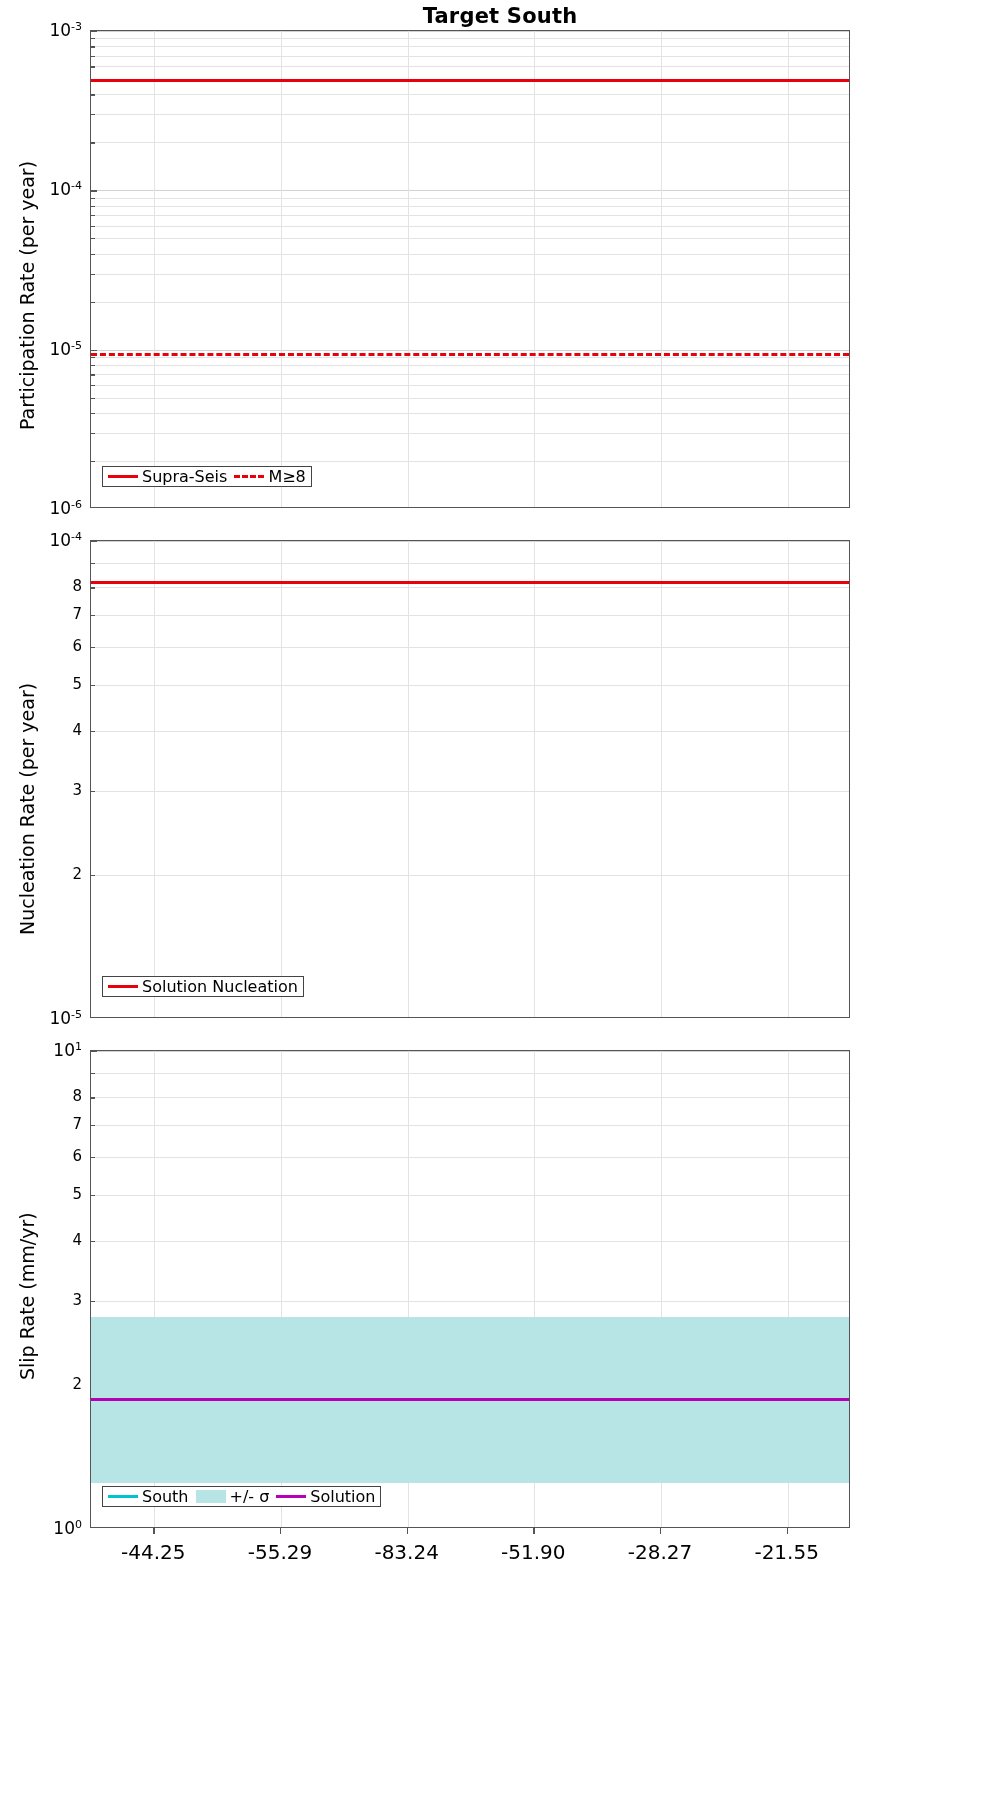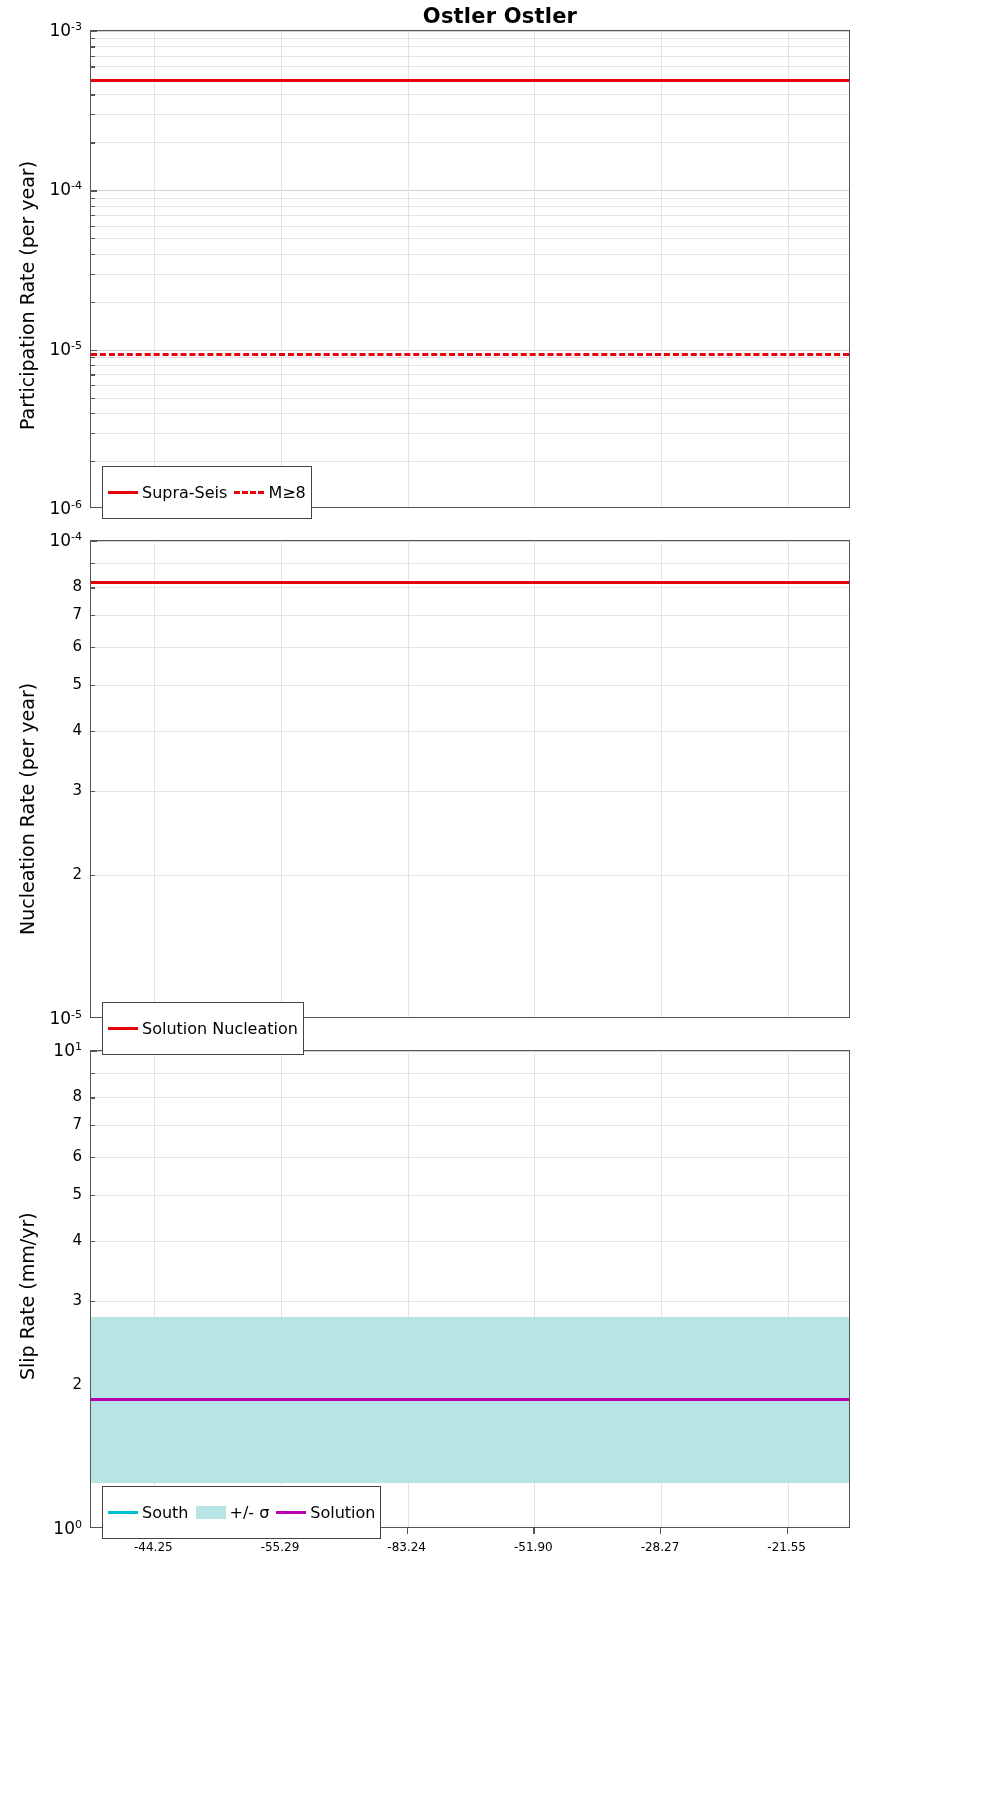--- a/index.html
+++ b/index.html
@@ -100,21 +100,21 @@
   .ytick-mark {
     position: absolute;
     width: 6px;
     height: 1.2px;
     background: #555;
   }
   .ytick-mark.minor { width: 3.5px; }
 
   .xtick-label {
     position: absolute;
-    font-size: 12px;
+    font-size: 20px;
     transform: translateX(-50%);
     white-space: nowrap;
   }
   .xtick-mark {
     position: absolute;
     width: 1.2px;
     height: 6px;
     background: #555;
   }
 
@@ -134,21 +134,21 @@
   }
 
   
   .legend {
     position: absolute;
     box-sizing: border-box;
     border: 1.1px solid #444;
     background: #ffffff;
     display: flex;
     align-items: center;
-    padding: 16px 5px;
+    padding: 0 5px;
     gap: 7px;
     font-size: 16px;
     z-index: 5;
   }
   .legend-entry {
     display: flex;
     align-items: center;
     gap: 4px;
     white-space: nowrap;
   }
@@ -166,21 +166,21 @@
     display: inline-block;
     width: 30px;
     height: 13px;
   }
 </style>
 </head>
 <body>
 
 <div id="figure">
 
-  <div class="fig-title">Ostler Ostler</div>
+  <div class="fig-title">Target South</div>
 
   <div class="panel" id="panel1" style="left:90px; top:30px; width:760px; height:478px;">
     <div class="plotarea" id="plot1">
         <div class="gridline-h" style="top: 430.036px;"></div>
         <div class="ytick-mark minor" style="left: 0px; top: 430.036px;"></div>
         <div class="gridline-h" style="top: 401.979px;"></div>
         <div class="ytick-mark minor" style="left: 0px; top: 401.979px;"></div>
         <div class="gridline-h" style="top: 382.072px;"></div>
         <div class="ytick-mark minor" style="left: 0px; top: 382.072px;"></div>
         <div class="gridline-h" style="top: 366.631px;"></div>
@@ -338,21 +338,21 @@
     </div>
     <div class="ytick-label exp" style="left: 12px; width: 70px; top: 540px;">10<sup>-4</sup></div>
     <div class="ytick-label" style="left: 12px; width: 70px; top: 586.323px;">8</div>
     <div class="ytick-label" style="left: 12px; width: 70px; top: 614.043px;">7</div>
     <div class="ytick-label" style="left: 12px; width: 70px; top: 646.044px;">6</div>
     <div class="ytick-label" style="left: 12px; width: 70px; top: 683.892px;">5</div>
     <div class="ytick-label" style="left: 12px; width: 70px; top: 730.215px;">4</div>
     <div class="ytick-label" style="left: 12px; width: 70px; top: 789.936px;">3</div>
     <div class="ytick-label" style="left: 12px; width: 70px; top: 874.108px;">2</div>
     <div class="ytick-label exp" style="left: 12px; width: 70px; top: 1018px;">10<sup>-5</sup></div>
-    <div class="legend" style="left: 102px; top: 1002px;">
+    <div class="legend" style="left: 102px; top: 976px;">
       <div class="legend-entry">
         <span class="legend-swatch-line" style="background: rgb(232, 0, 11);"></span>
         <span>Solution Nucleation</span>
       </div>
     </div>
     <div class="ytick-label exp" style="left: 12px; width: 70px; top: 1050px;">10<sup>1</sup></div>
     <div class="ytick-label" style="left: 12px; width: 70px; top: 1096.32px;">8</div>
     <div class="ytick-label" style="left: 12px; width: 70px; top: 1124.04px;">7</div>
     <div class="ytick-label" style="left: 12px; width: 70px; top: 1156.04px;">6</div>
     <div class="ytick-label" style="left: 12px; width: 70px; top: 1193.89px;">5</div>

